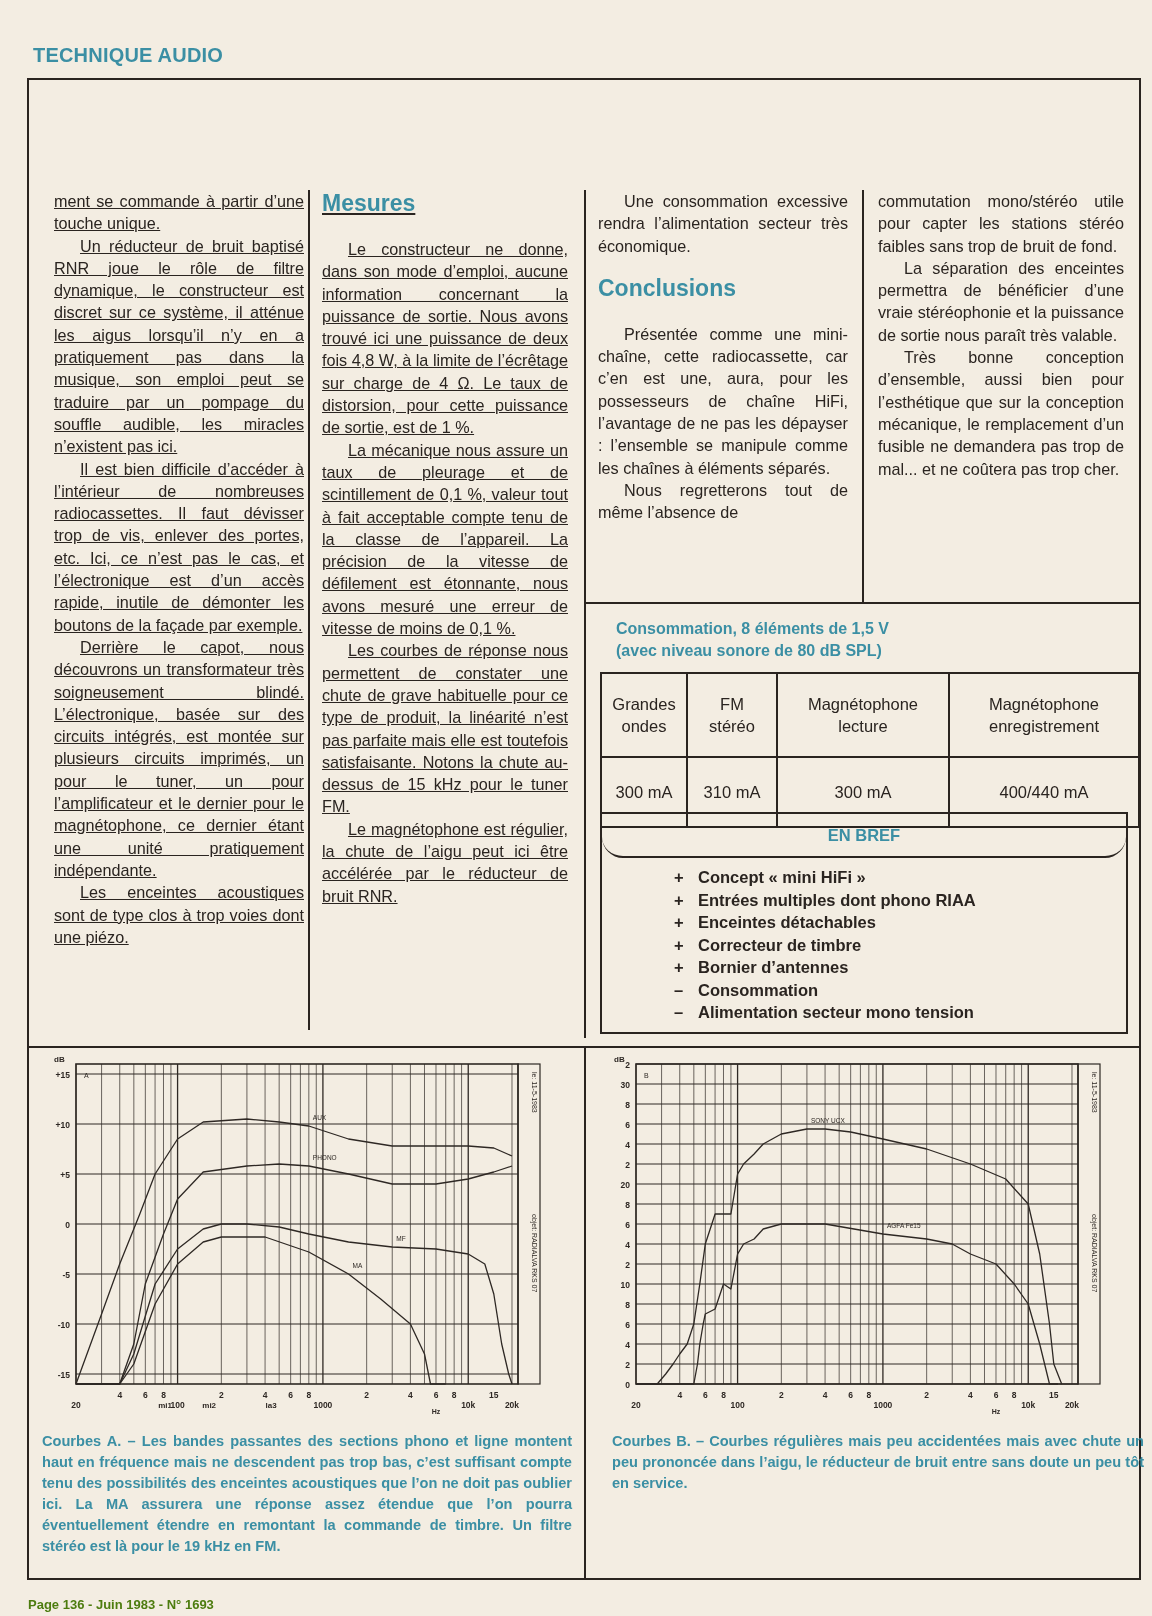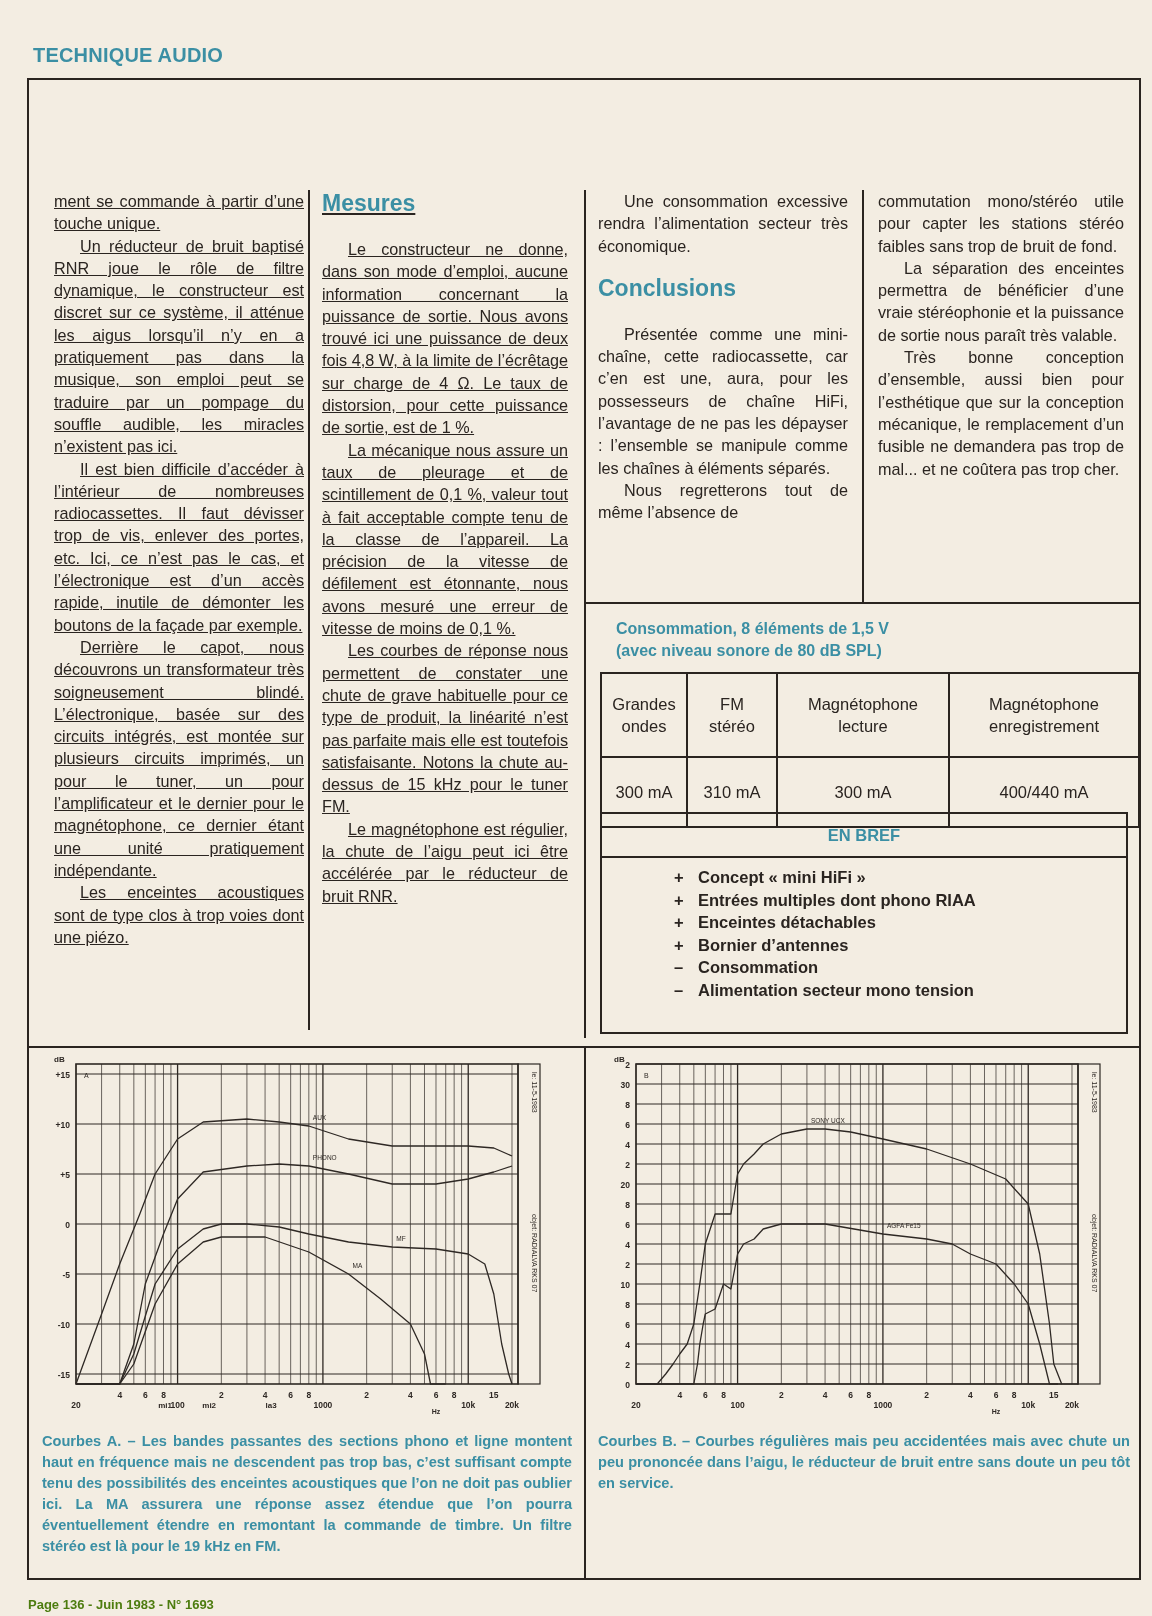--- a/index.html
+++ b/index.html
@@ -15,21 +15,21 @@
   .col4 { left:878px; width:246px; }
   .vrule { position:absolute; width:2px; background:#2a2420; }
   .hrule { position:absolute; height:2px; background:#2a2420; }
   h2.head { margin:0; font-size:23px; font-weight:bold; color:#3b8fa4; line-height:26px; }
   .table-title { position:absolute; left:600px; top:618px; font-size:16px; font-weight:bold; color:#3b8fa4; line-height:22px;margin-left:16px; }
   table.conso { position:absolute; left:600px; top:672px; border-collapse:collapse; font-size:16.5px; }
   table.conso td { border:2px solid #2a2420; text-align:center; padding:16px 4px; line-height:22px; }
   table.conso tr.hdr td { height:50px; }
   table.conso tr.val td { height:36px; }
   .bref { position:absolute; left:600px; top:812px; width:528px; height:222px; border:2px solid #2a2420; box-sizing:border-box; }
-  .bref-title { height:42px; border-bottom:2px solid #2a2420; text-align:center; font-weight:bold; font-size:16.5px; color:#3b8fa4; line-height:42px; }
+  .bref-title { height:42px; border-bottom:2px solid #2a2420; text-align:center; font-weight:bold; font-size:16.5px; color:#3b8fa4; line-height:42px;border-radius:21px; }
   .bref ul { list-style:none; margin:8px 0 0 72px; padding:0; }
   .bref li { font-weight:bold; font-size:16.5px; line-height:22.5px; }
   .bref li .sign { display:inline-block; width:24px; }
   .chart { position:absolute; }
   .caption { position:absolute; font-size:14.6px; font-weight:bold; color:#3b8fa4; line-height:21px; text-align:justify; }
   .footer { position:absolute; left:28px; top:1597px; font-size:13px; font-weight:bold; color:#4d7c0f; }
   svg text { font-family:"Liberation Sans", sans-serif; }
 </style>
 </head>
 <body>
@@ -97,20 +97,21 @@
   </tr>
 </tbody>
   </table>
 
 <div class="bref">
   <div class="bref-title">EN BREF</div>
   <ul>
     <li><span class="sign">+</span><span>Concept « mini HiFi »</span></li>
     <li><span class="sign">+</span><span>Entrées multiples dont phono RIAA</span></li>
     <li><span class="sign">+</span><span>Enceintes détachables</span></li>
+    <li><span class="sign">+</span><span>Correcteur de timbre</span></li>
     <li><span class="sign">+</span><span>Bornier d’antennes</span></li>
     <li><span class="sign">–</span><span>Consommation</span></li>
     <li><span class="sign">–</span><span>Alimentation secteur mono tension</span></li>
   </ul>
 </div>
 
 <svg class="chart" id="chartA" style="left:34px;top:1054px;" width="540" height="380">
     <rect x="42" y="10" width="442" height="320" fill="none" stroke="#2e2824" stroke-width="1.6"></rect>
     <rect x="484" y="10" width="22" height="320" fill="none" stroke="#2e2824" stroke-width="1.2"></rect>
     <line x1="42" y1="10" x2="42" y2="330" stroke="#2e2824" stroke-width="0.7"></line>
@@ -276,15 +277,15 @@
     <text x="401.9954717879946" y="360" font-size="7" font-weight="bold" text-anchor="middle" fill="#2e2824">Hz</text>
     <text x="0" y="0" font-size="7" fill="#2e2824" transform="translate(498,18) rotate(90)">le: 11-5-1983</text>
     <text x="0" y="0" font-size="7" fill="#2e2824" transform="translate(498,160) rotate(90)">objet: RADIALVA RKS 07</text>
     <path d="M42.0 330.0 L63.2 330.0 L71.7 320.0 L79.1 310.0 L85.7 300.0 L93.2 290.0 L99.8 270.0 L105.8 230.0 L111.3 190.0 L121.1 160.0 L129.5 160.0 L136.9 160.0 L143.6 120.0 L149.6 110.0 L160.1 100.0 L169.2 90.0 L187.3 80.0 L212.9 75.0 L231.1 75.0 L256.7 78.0 L288.9 85.0 L332.7 95.0 L376.4 110.0 L411.7 125.0 L434.2 150.0 L445.7 200.0 L455.5 270.0 L459.8 310.0 L467.7 330.0" fill="none" stroke="#2e2824" stroke-width="1.3" stroke-linejoin="round"></path>
     <text x="216.91917759891876" y="69" font-size="6.5" fill="#2e2824">SONY UCX</text>
     <path d="M42.0 330.0 L99.8 330.0 L103.5 310.0 L105.8 290.0 L109.2 270.0 L111.3 260.0 L121.1 255.0 L129.5 230.0 L136.9 235.0 L143.6 200.0 L149.6 190.0 L160.1 185.0 L169.2 175.0 L187.3 170.0 L212.9 170.0 L231.1 170.0 L288.9 180.0 L332.7 185.0 L358.2 190.0 L376.4 200.0 L402.0 210.0 L420.2 230.0 L434.2 250.0 L445.7 290.0 L455.5 330.0 L459.8 330.0 L463.9 330.0" fill="none" stroke="#2e2824" stroke-width="1.3" stroke-linejoin="round"></path>
     <text x="292.9081830771396" y="174" font-size="6.5" fill="#2e2824">AGFA Fe15</text>
   </svg>
 
 <div class="caption" style="left:42px;top:1431px;width:530px;">Courbes A. – Les bandes passantes des sections phono et ligne montent haut en fréquence mais ne descendent pas trop bas, c’est suffisant compte tenu des possibilités des enceintes acoustiques que l’on ne doit pas oublier ici. La MA assurera une réponse assez étendue que l’on pourra éventuellement étendre en remontant la commande de timbre. Un filtre stéréo est là pour le 19 kHz en FM.</div>
-<div class="caption" style="left:598px;top:1431px;width:532px;">Courbes B. – Courbes régulières mais peu accidentées mais avec chute un peu prononcée dans l’aigu, le réducteur de bruit entre sans doute un peu tôt en service.</div>
+<div class="caption" style="left:612px;top:1431px;width:532px;">Courbes B. – Courbes régulières mais peu accidentées mais avec chute un peu prononcée dans l’aigu, le réducteur de bruit entre sans doute un peu tôt en service.</div>
 
 <div class="footer">Page 136 - Juin 1983 - N° 1693</div>
 
 </body></html>

